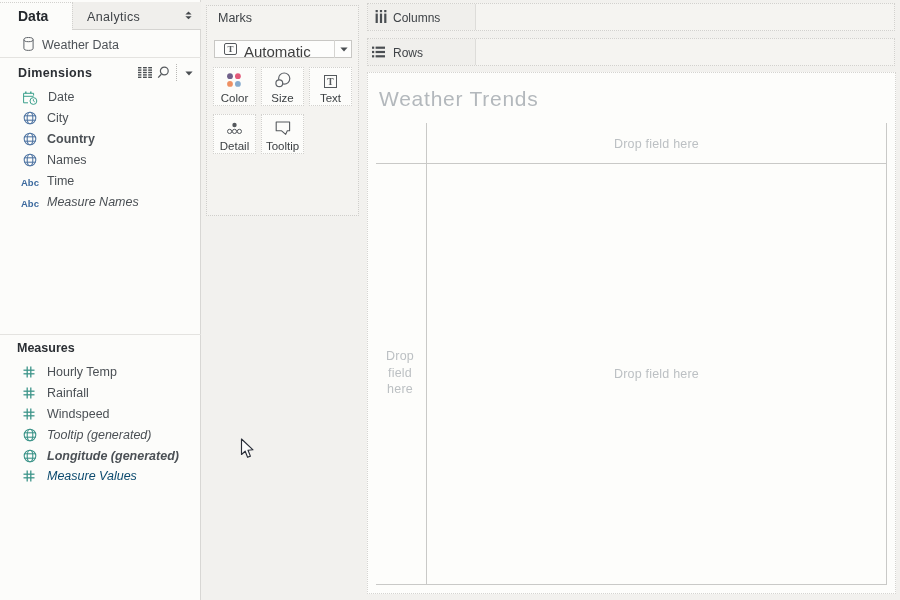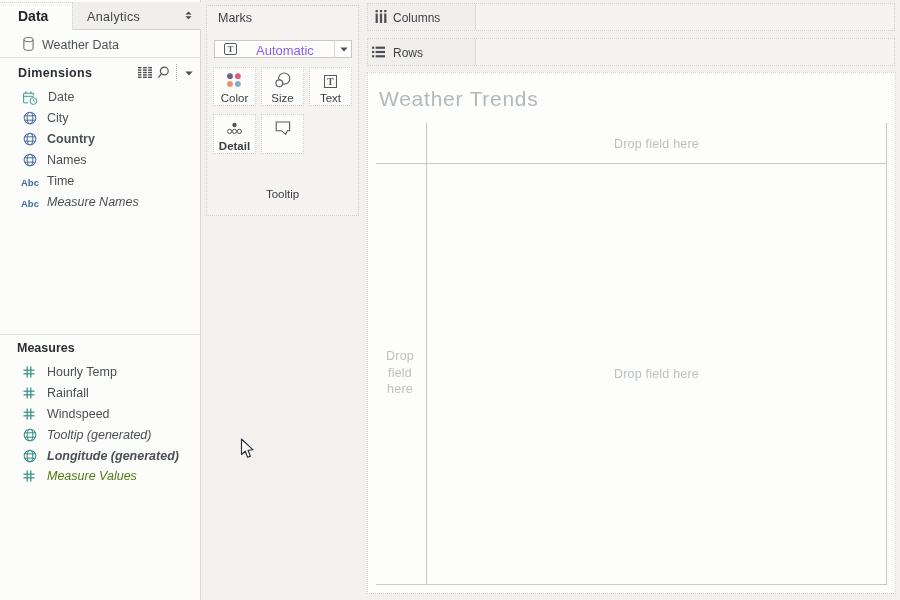--- a/index.html
+++ b/index.html
@@ -159,32 +159,32 @@
 <div class="abs" style="left:47px;top:449px;font-size:12.5px;font-style:italic;color:#4b5055;font-weight:bold;">Longitude (generated)</div>
 
 <svg class="abs" style="left:23px;top:470px;" width="12" height="12" viewBox="0 0 12 12">
   <g stroke="#3e958a" stroke-width="1.3">
     <line x1="4.2" y1="0.5" x2="4.2" y2="11.5"></line>
     <line x1="7.8" y1="0.5" x2="7.8" y2="11.5"></line>
     <line x1="0.5" y1="4.2" x2="11.5" y2="4.2"></line>
     <line x1="0.5" y1="7.8" x2="11.5" y2="7.8"></line>
   </g>
 </svg>
-<div class="abs" style="left:47px;top:469px;font-size:12.5px;font-style:italic;color:#4d7c0f;">Measure Values</div>
+<div class="abs" style="left:47px;top:469px;font-size:12.5px;font-style:italic;color:#0c4a6e;">Measure Values</div>
 
 <div class="abs" style="left:206px;top:5px;width:153px;height:211px;background:#f4f3f0;border:1px dotted #cfcecb;"></div>
 <div class="abs" style="left:218px;top:11px;font-size:12.5px;color:#3f4347;">Marks</div>
 
 <div class="abs" style="left:214px;top:40px;width:138px;height:18px;background:#fdfdfc;border:1px solid #c8c7c4;"></div>
 <div class="abs" style="left:334px;top:40px;width:18px;height:18px;border-left:1px solid #d5d4d1;"></div>
 <svg class="abs" style="left:224px;top:43px;" width="13" height="12" viewBox="0 0 13 12">
   <rect x="0.5" y="0.5" width="12" height="11" rx="1.5" fill="none" stroke="#55595d" stroke-width="1"></rect>
   <text x="6.5" y="9" font-size="9" font-weight="bold" fill="#55595d" text-anchor="middle" font-family="Liberation Serif, serif">T</text>
 </svg>
-<div class="abs" style="left:256px;top:43px;font-size:13px;color:#8b5cf6;">Automatic</div>
+<div class="abs" style="left:244px;top:43px;font-size:15px;color:#404040;">Automatic</div>
 <svg class="abs" style="left:340px;top:47px;" width="8" height="5" viewBox="0 0 8 5">
   <path d="M0.4 0.4 L7.6 0.4 L4 4.6 Z" fill="#4a4e52"></path>
 </svg>
 
 <div class="abs" style="left:213px;top:67px;width:43px;height:39px;background:#fcfcfa;border:1px dotted #d2d1ce;"></div>
 <div class="abs" style="left:261px;top:67px;width:43px;height:39px;background:#fcfcfa;border:1px dotted #d2d1ce;"></div>
 <div class="abs" style="left:309px;top:67px;width:43px;height:39px;background:#fcfcfa;border:1px dotted #d2d1ce;"></div>
 
 <svg class="abs" style="left:226px;top:72px;" width="16" height="16" viewBox="0 0 16 16">
   <circle cx="4" cy="4.2" r="2.9" fill="#70618a"></circle>
@@ -208,26 +208,26 @@
 
 <div class="abs" style="left:213px;top:114px;width:43px;height:40px;background:#fcfcfa;border:1px dotted #d2d1ce;"></div>
 <div class="abs" style="left:261px;top:114px;width:43px;height:40px;background:#fcfcfa;border:1px dotted #d2d1ce;"></div>
 
 <svg class="abs" style="left:227px;top:122px;" width="15" height="12" viewBox="0 0 15 12">
   <circle cx="7.5" cy="3" r="2.2" fill="#55595d"></circle>
   <circle cx="2.6" cy="9.4" r="2.1" fill="none" stroke="#55595d" stroke-width="1"></circle>
   <circle cx="7.5" cy="9.4" r="2.1" fill="none" stroke="#55595d" stroke-width="1"></circle>
   <circle cx="12.4" cy="9.4" r="2.1" fill="none" stroke="#55595d" stroke-width="1"></circle>
 </svg>
-<div class="abs" style="left:213px;top:140px;width:43px;text-align:center;font-size:11.5px;color:#3c4043;font-weight:bold;">Detail</div>
+<div class="abs" style="left:213px;top:140px;width:43px;text-align:center;font-size:11.5px;color:#3c4043;">Detail</div>
 
 <svg class="abs" style="left:275px;top:121px;" width="16" height="15" viewBox="0 0 16 15">
   <path d="M1.2 1 H14.6 V9.8 H12.3 L10.7 13.4 L6.6 9.8 H1.2 Z" fill="none" stroke="#55595d" stroke-width="1.1" stroke-linejoin="round"></path>
 </svg>
-<div class="abs" style="left:261px;top:140px;width:43px;text-align:center;font-size:11.5px;color:#3c4043;margin-top:48px;">Tooltip</div>
+<div class="abs" style="left:261px;top:140px;width:43px;text-align:center;font-size:11.5px;color:#3c4043;">Tooltip</div>
 
 <div class="abs" style="left:367px;top:3px;width:528px;height:28px;background:#f5f4f1;border:1px dotted #d2d1ce;"></div>
 <div class="abs" style="left:368px;top:4px;width:108px;height:26px;background:#f0efec;border-right:1px solid #dddcd9;"></div>
 <svg class="abs" style="left:375px;top:10px;" width="12" height="13" viewBox="0 0 12 13">
   <g fill="#4a4e52">
     <rect x="0.6" y="0" width="2.2" height="2.2"></rect>
       <rect x="0.6" y="3.6" width="2.2" height="9.4"></rect>
     <rect x="4.9" y="0" width="2.2" height="2.2"></rect>
       <rect x="4.9" y="3.6" width="2.2" height="9.4"></rect>
     <rect x="9.2" y="0" width="2.2" height="2.2"></rect>

